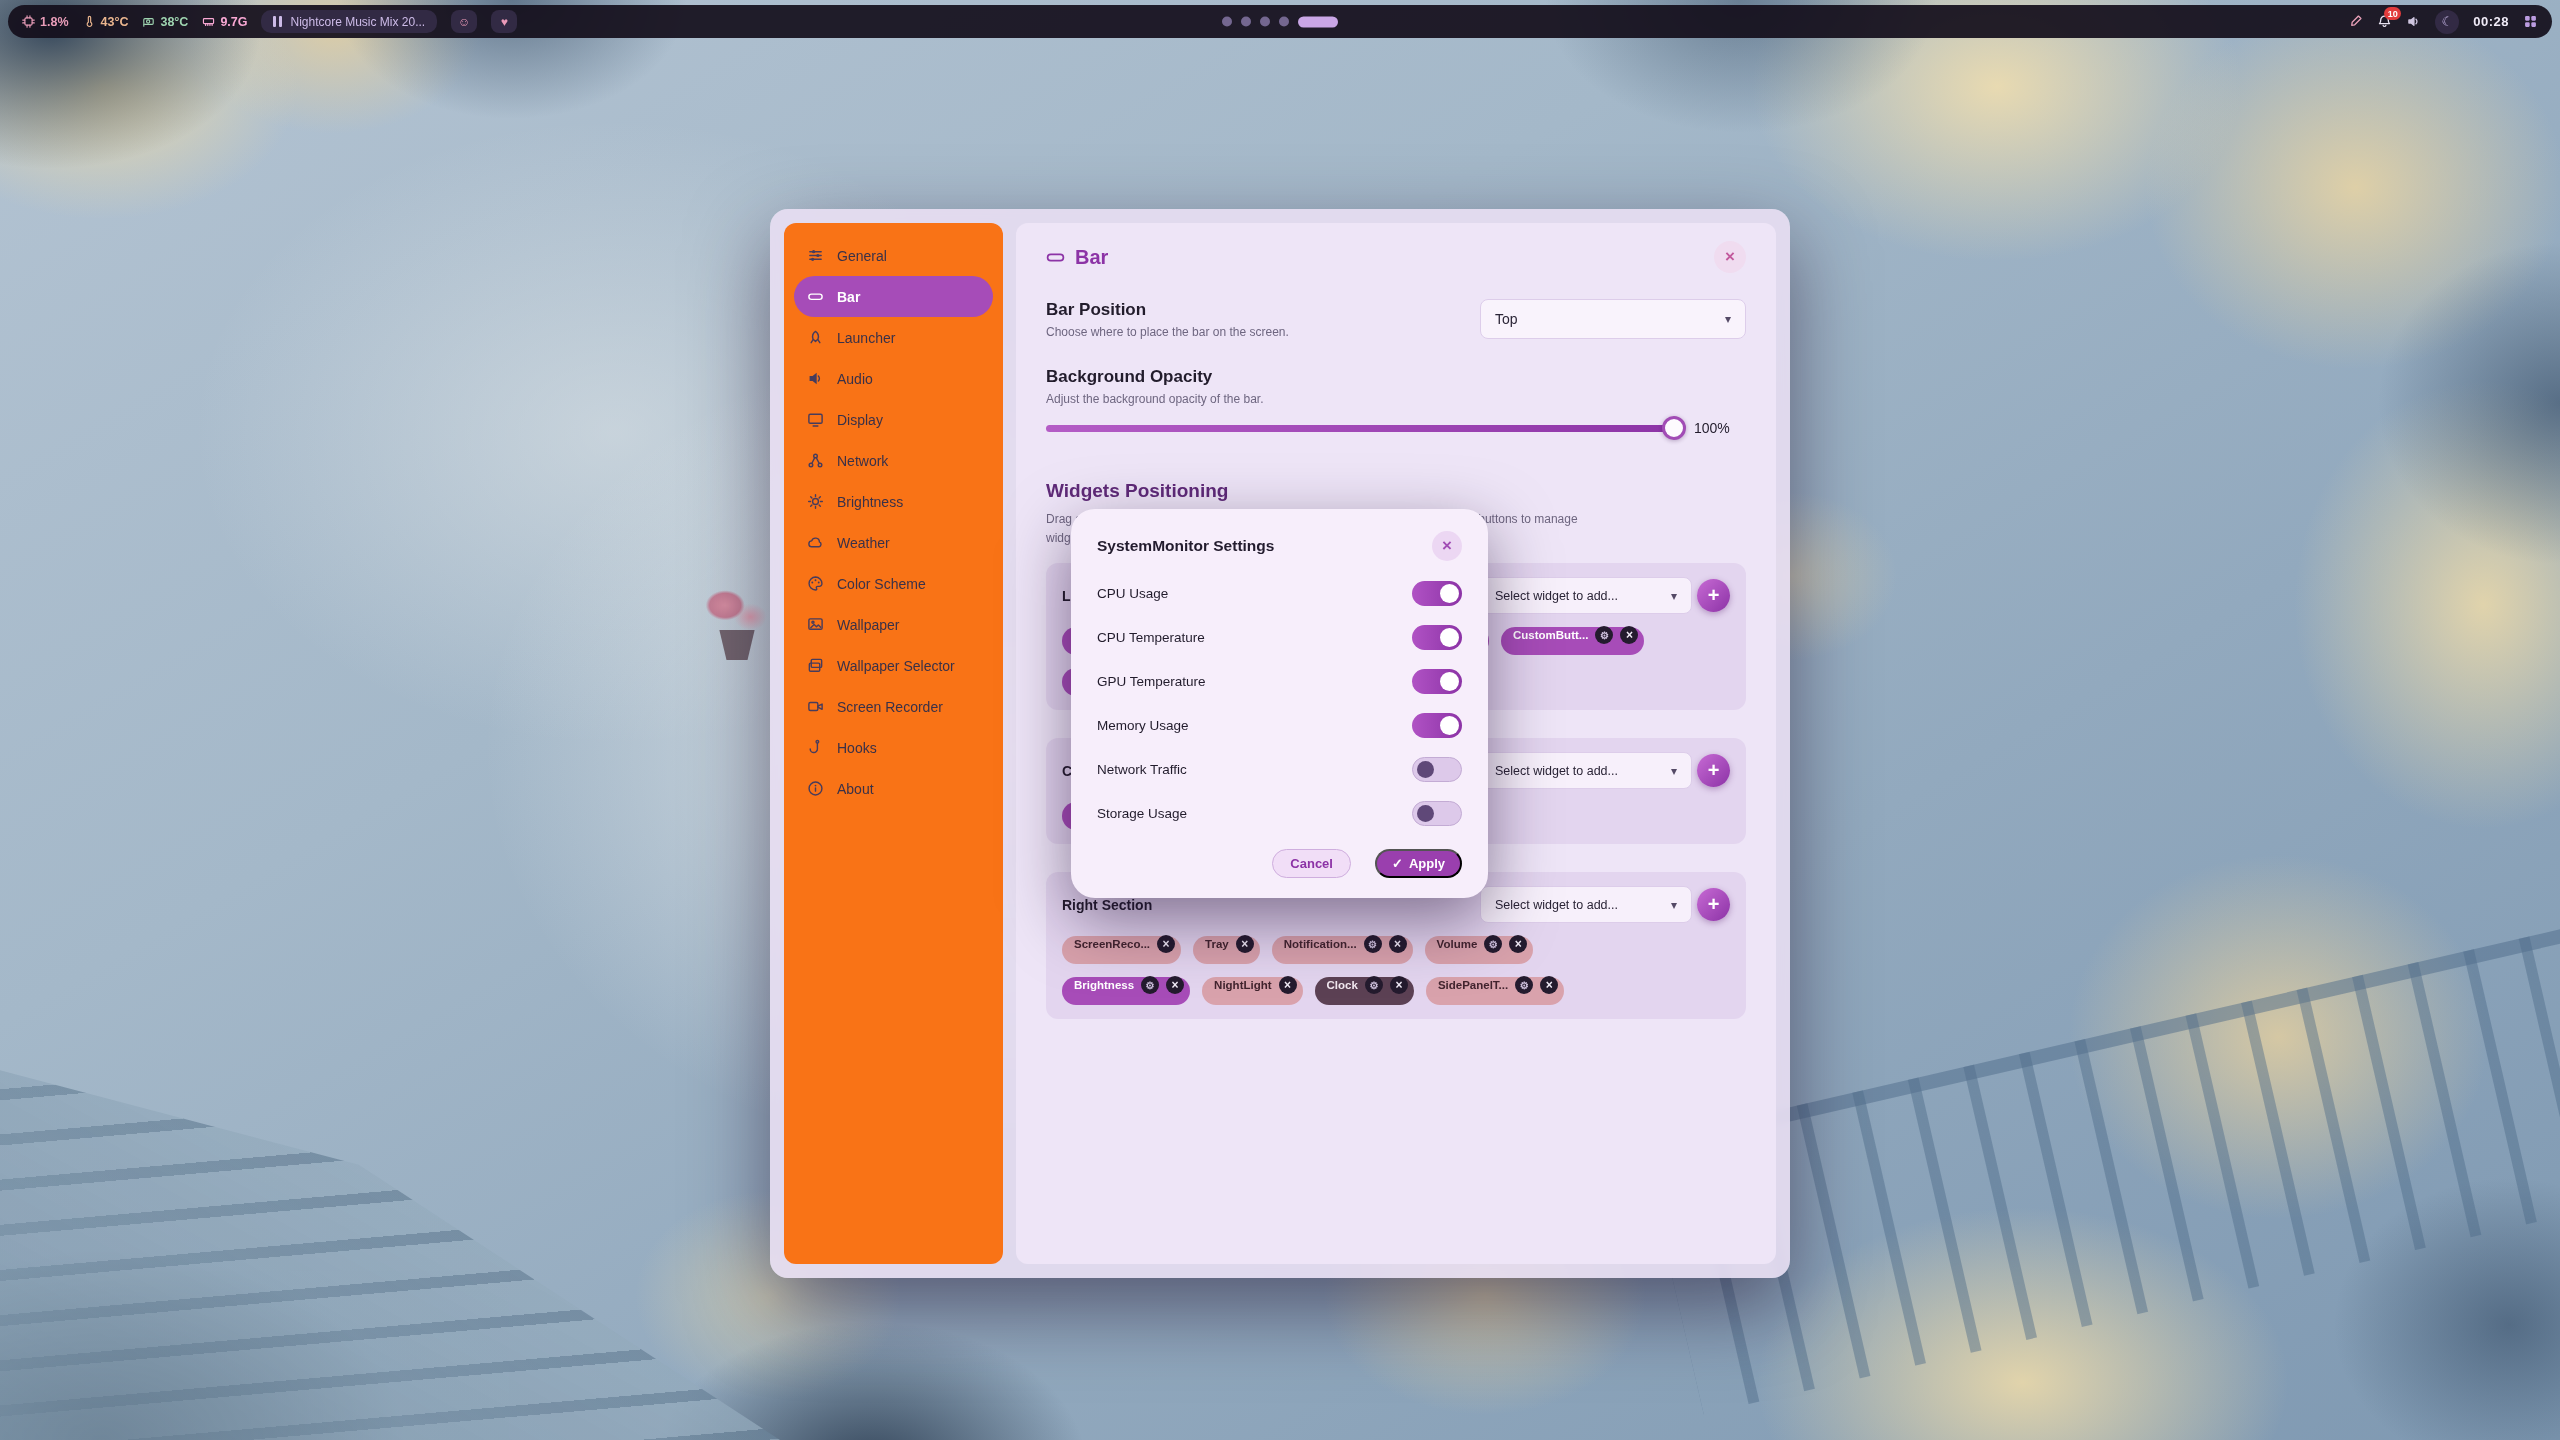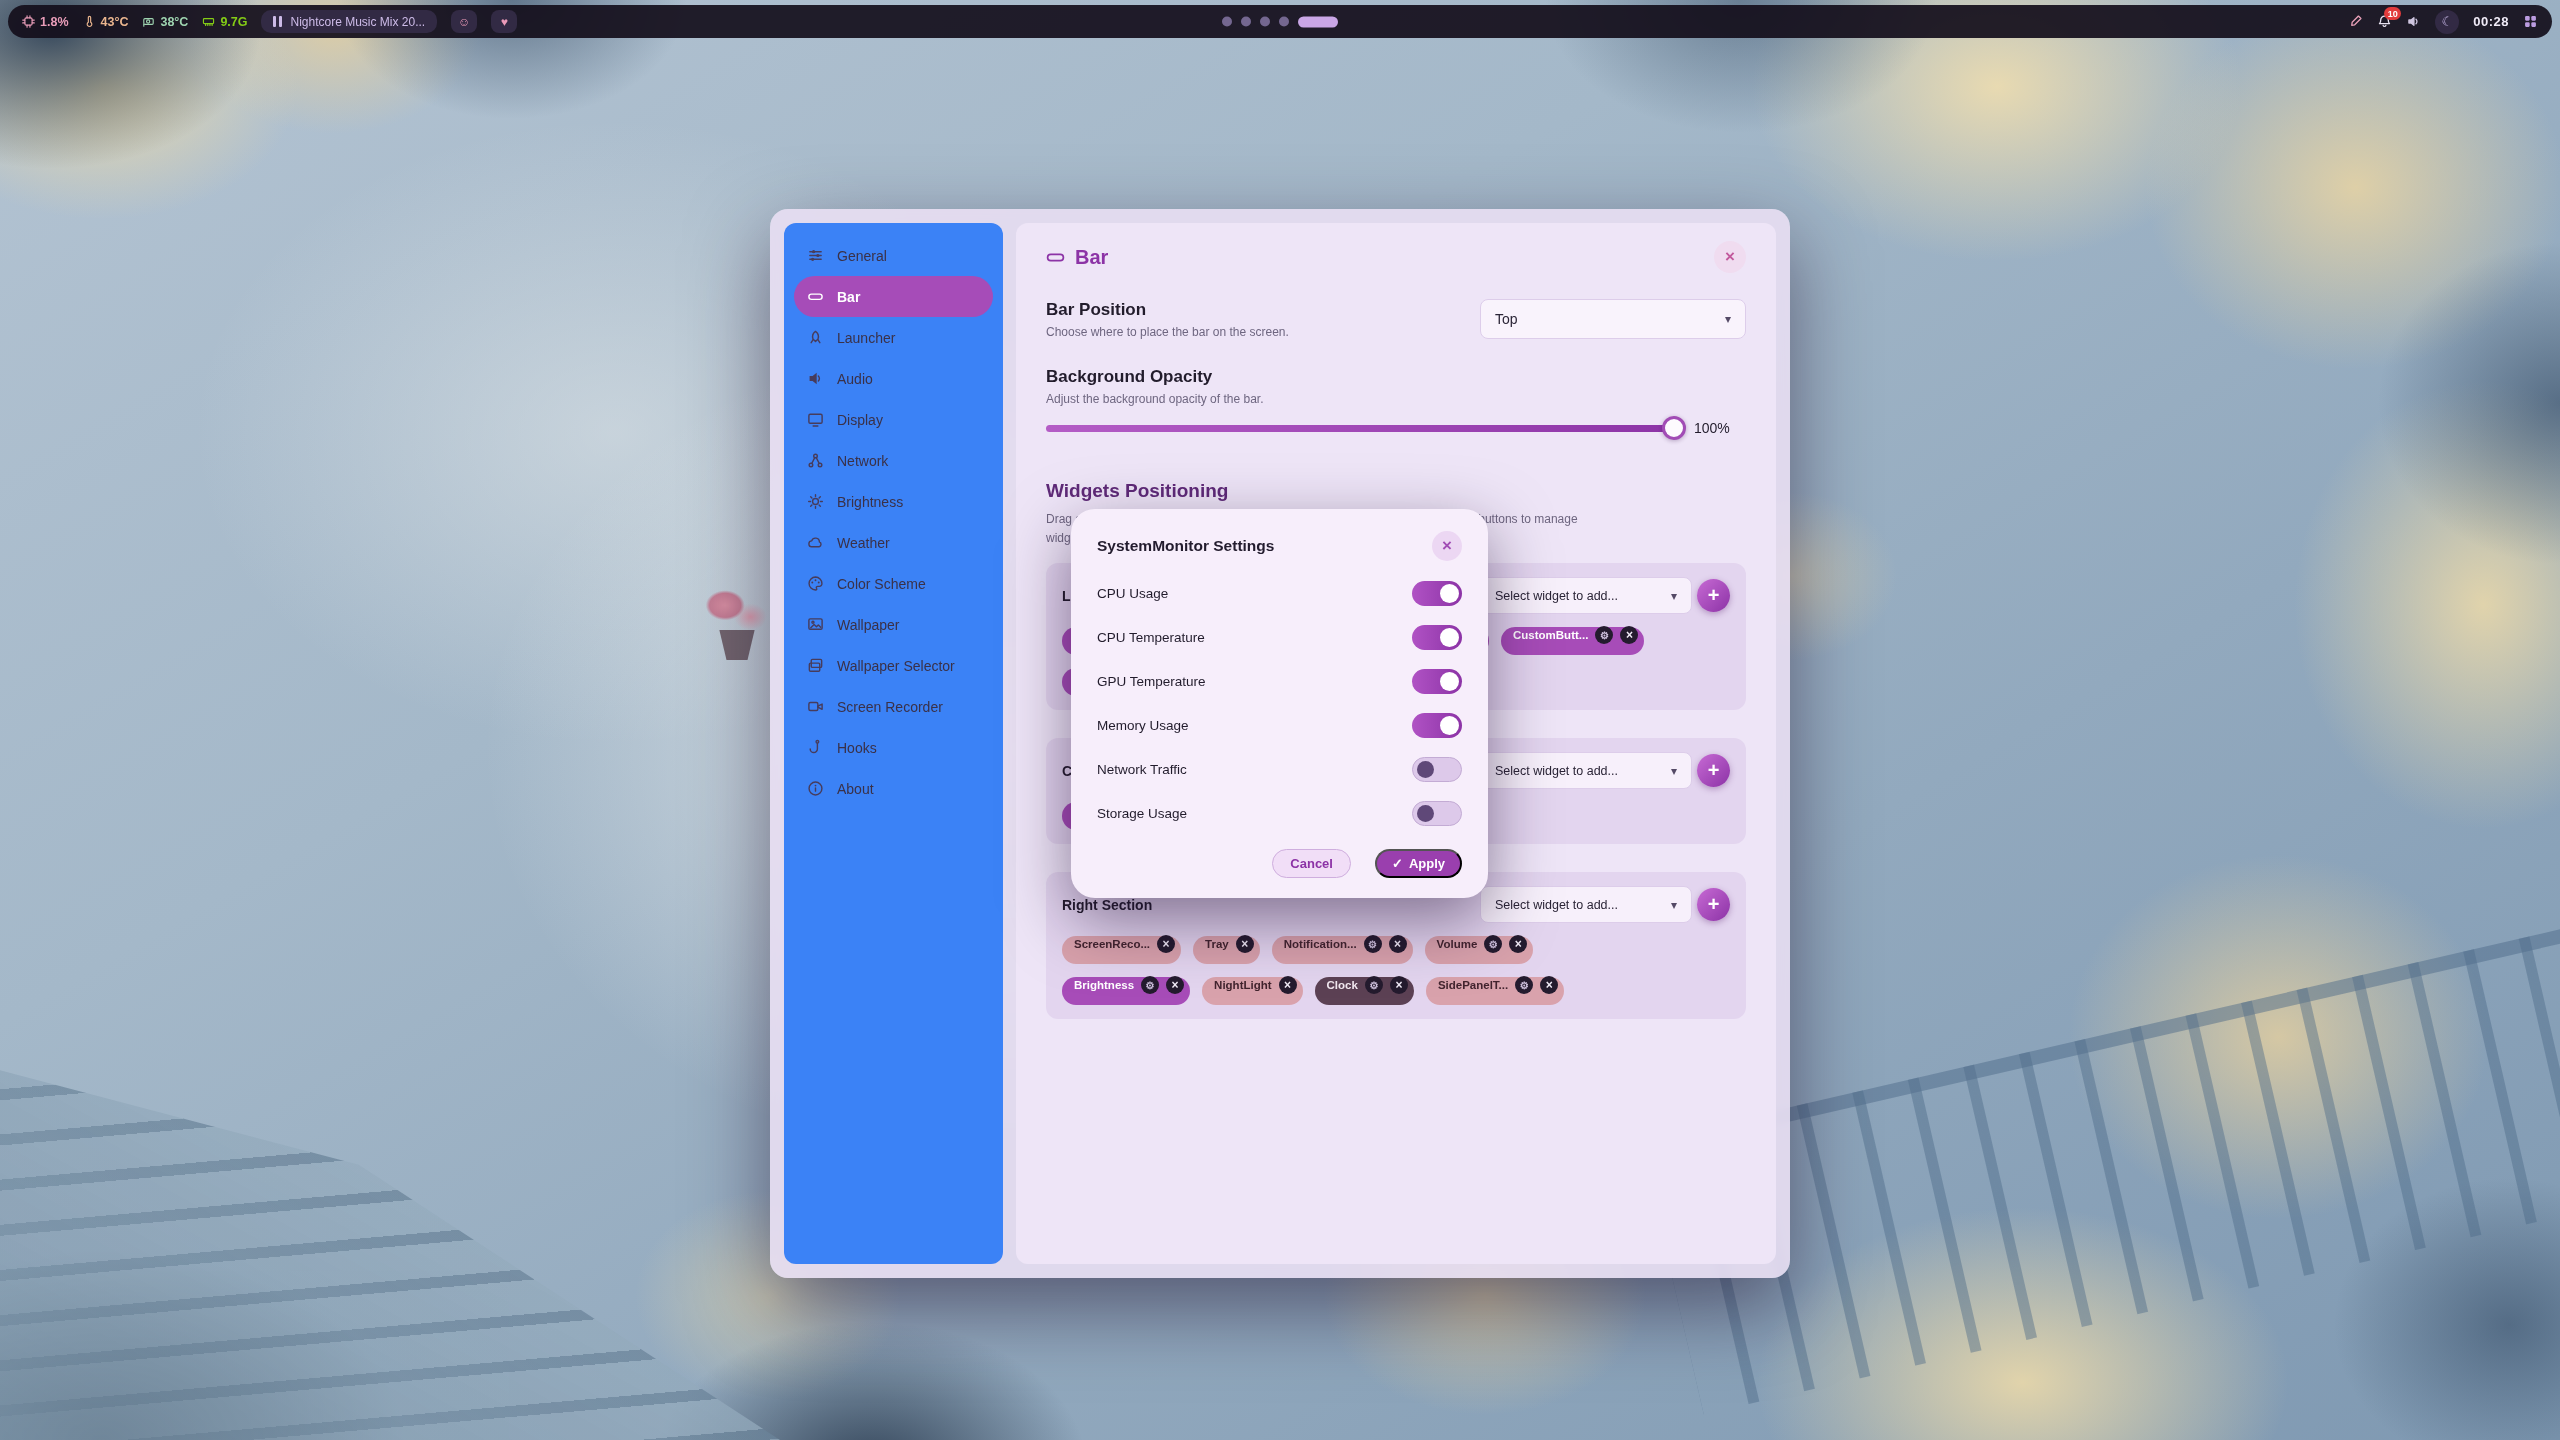--- a/index.html
+++ b/index.html
@@ -48,21 +48,21 @@
   .wp-pot { position:absolute; left:716px; top:630px; width:42px; height:30px;
     background:#5d4a52; clip-path:polygon(8% 0,92% 0,75% 100%,25% 100%); opacity:.8; }
 
   
   .topbar { position:absolute; left:8px; right:8px; top:5px; height:33px;
     background:rgba(20,15,28,.93); border-radius:17px; display:flex; align-items:center;
     justify-content:space-between; padding:0 14px; color:#ddd6ea; z-index:5; }
   .tb-left, .tb-right { display:flex; align-items:center; gap:14px; }
   .tb-stat { display:flex; align-items:center; gap:5px; font-size:12.5px; font-weight:bold; }
   .tb-stat svg { display:block; }
-  .c-cpu { color:#e89cb8; } .c-ct { color:#eab58e; } .c-gt { color:#9ed4b0; } .c-mem { color:#84cc16; }
+  .c-cpu { color:#e89cb8; } .c-ct { color:#eab58e; } .c-gt { color:#9ed4b0; } .c-mem { color:#f9a8d4; }
   .tb-media { display:flex; align-items:center; gap:8px; background:#322a44; border-radius:10px;
     height:23px; padding:0 12px; font-size:12px; color:#cdbbe8; max-width:230px; }
   .pause-bars { display:inline-flex; gap:3px; }
   .pause-bars i { display:block; width:3px; height:11px; background:#cdbbe8; border-radius:1px; }
   .tb-emoji { width:26px; height:23px; background:#322a44; border-radius:8px; display:flex;
     align-items:center; justify-content:center; font-size:12px; color:#eb9ab8; }
   .tb-ws { position:absolute; left:50%; top:50%; transform:translate(-50%,-50%);
     display:flex; align-items:center; gap:9px; }
   .ws-dot { width:10px; height:10px; border-radius:50%; background:#746790; }
   .ws-active { width:40px; height:11px; border-radius:6px; background:#c9a6e6; }
@@ -71,21 +71,21 @@
     background:#e23c3c; color:#fff; font-size:9px; font-weight:bold; border-radius:7px;
     display:flex; align-items:center; justify-content:center; }
   .tb-moon { width:24px; height:24px; border-radius:50%; background:#322a44; color:#c8b8e8;
     font-size:13px; display:flex; align-items:center; justify-content:center; }
   .tb-time { font-size:13px; font-weight:bold; color:#efeaf6; letter-spacing:.5px; }
 
   
   .win { position:absolute; left:770px; top:209px; width:1020px; height:1069px;
     background:rgba(232,222,242,.9); border-radius:18px; padding:14px; display:flex; gap:13px;
     box-shadow:0 30px 80px rgba(25,10,40,.5); z-index:10; backdrop-filter:blur(5px); }
-  .sidebar { width:219px; background:#3b82f6; border-radius:12px; padding:12px 10px; flex:none; }
+  .sidebar { width:219px; background:#f97316; border-radius:12px; padding:12px 10px; flex:none; }
   .sb-item { height:41px; border-radius:21px; display:flex; align-items:center; gap:13px;
     padding:0 13px; font-size:14px; font-weight:500; color:#3a3148; cursor:default; }
   .sb-item svg { flex:none; color:#473c5c; }
   .sb-item.active { background:#a64cb8; color:#fff; font-weight:bold; }
   .sb-item.active svg { color:#fff; }
 
   .content { flex:1; background:#eee5f7; border-radius:12px; padding:18px 30px 24px;
     position:relative; overflow:hidden; }
   .page-head { display:flex; align-items:center; justify-content:space-between; }
   .page-title-wrap { display:flex; align-items:center; gap:10px; color:#8c33a6; }

